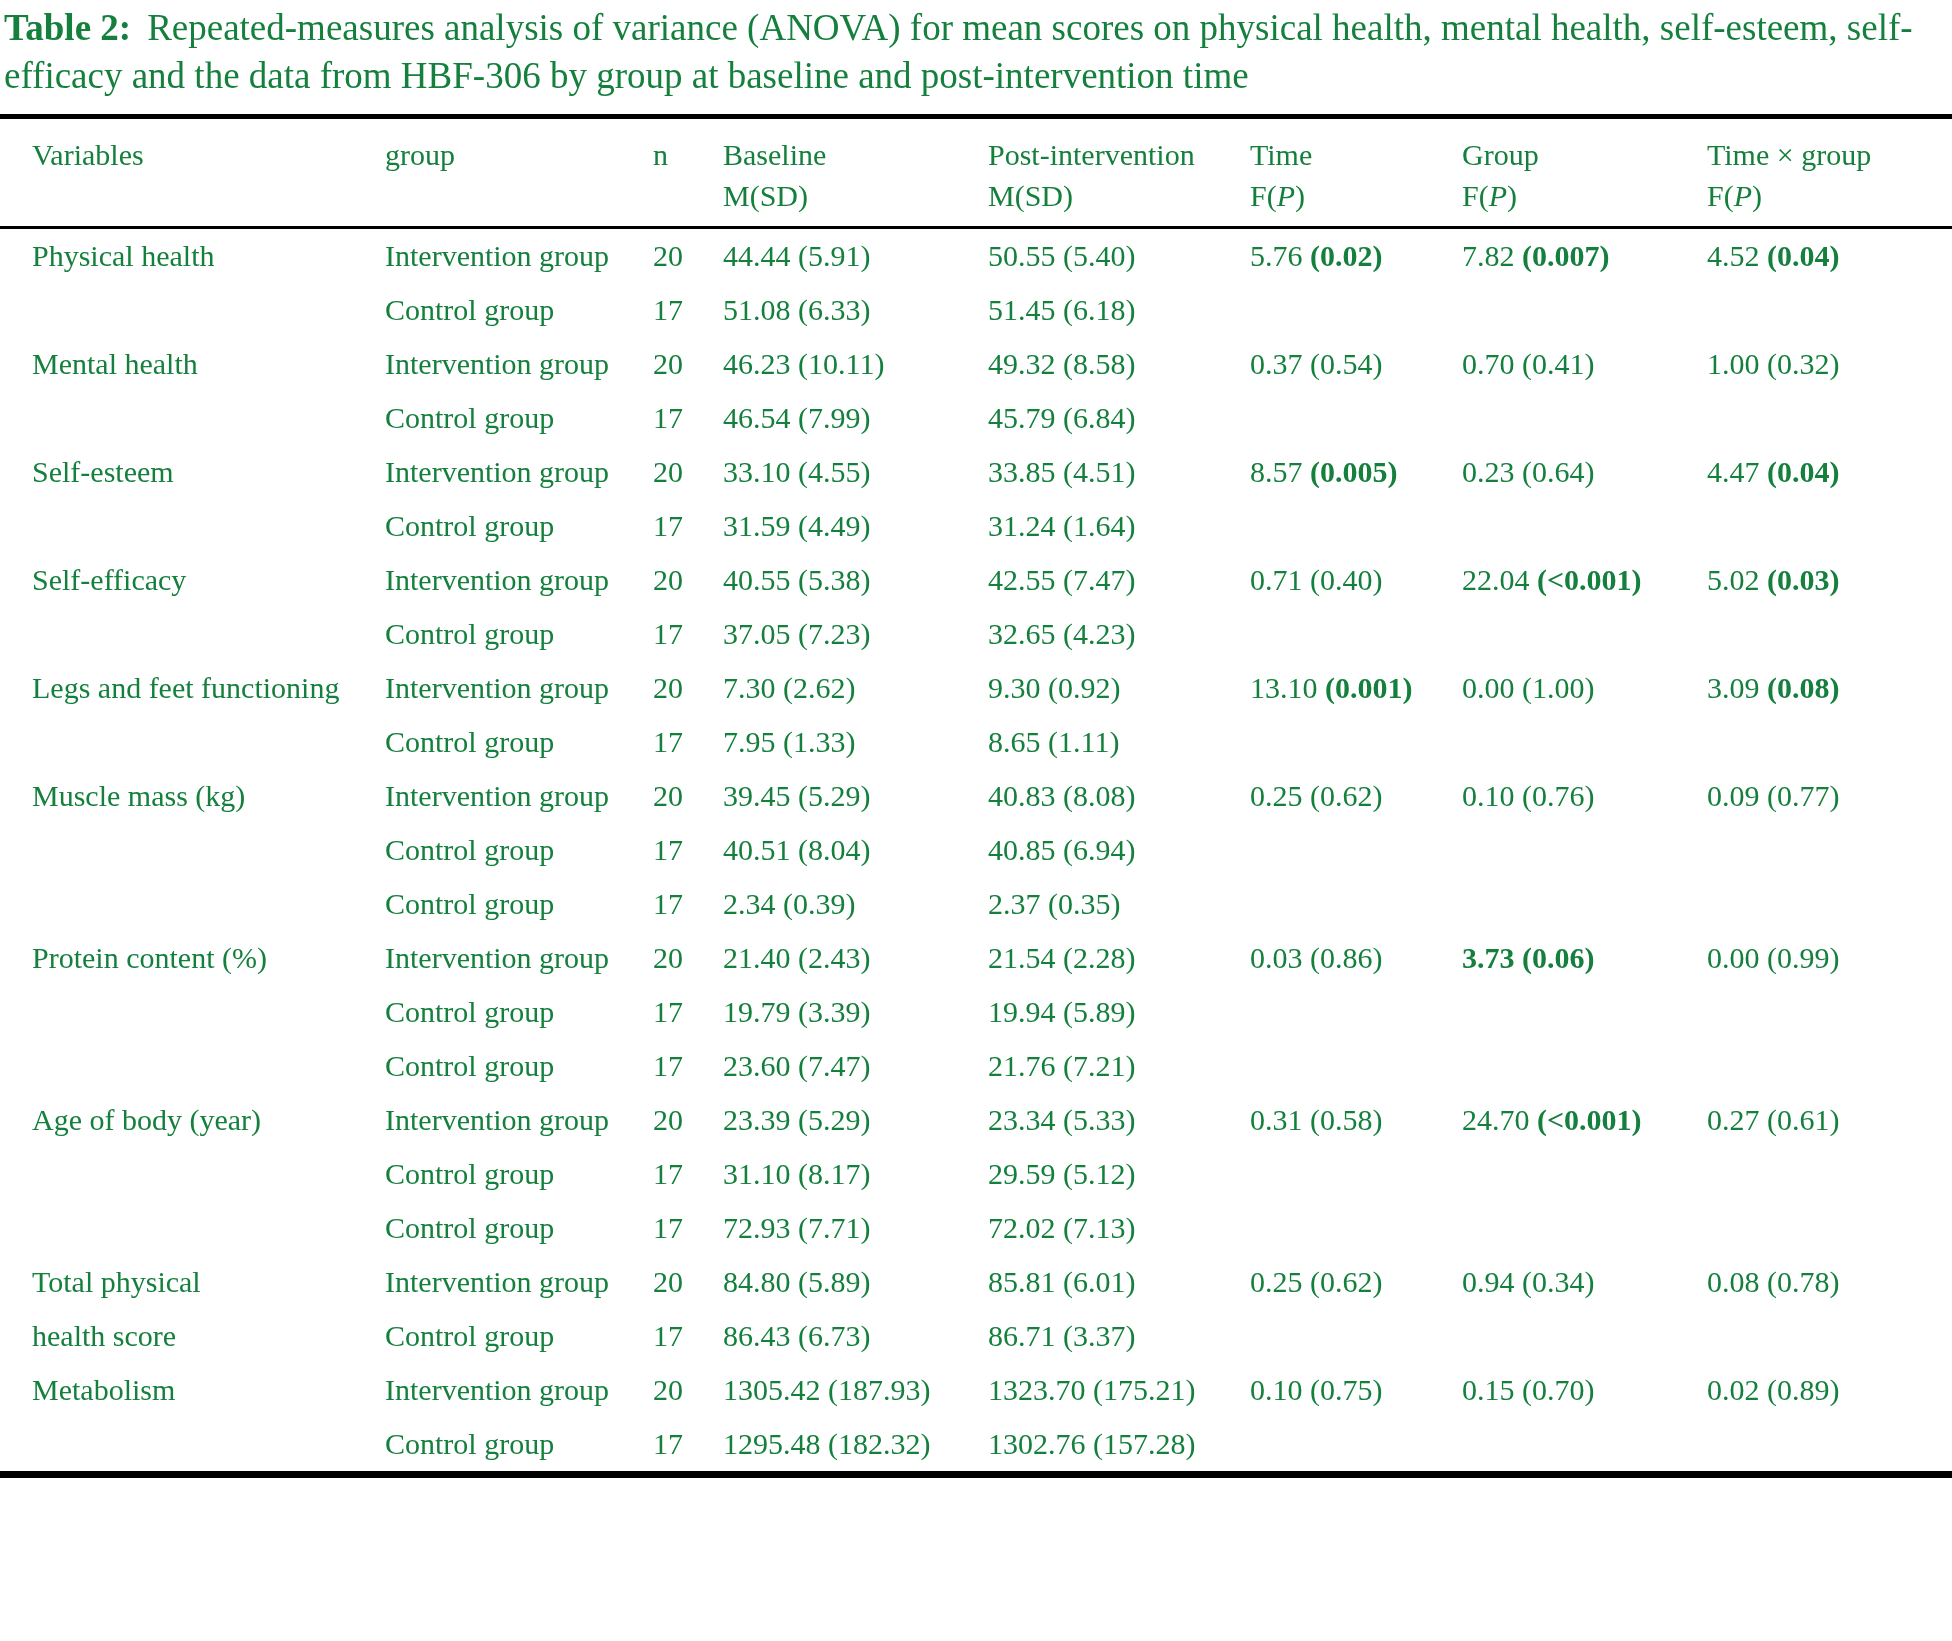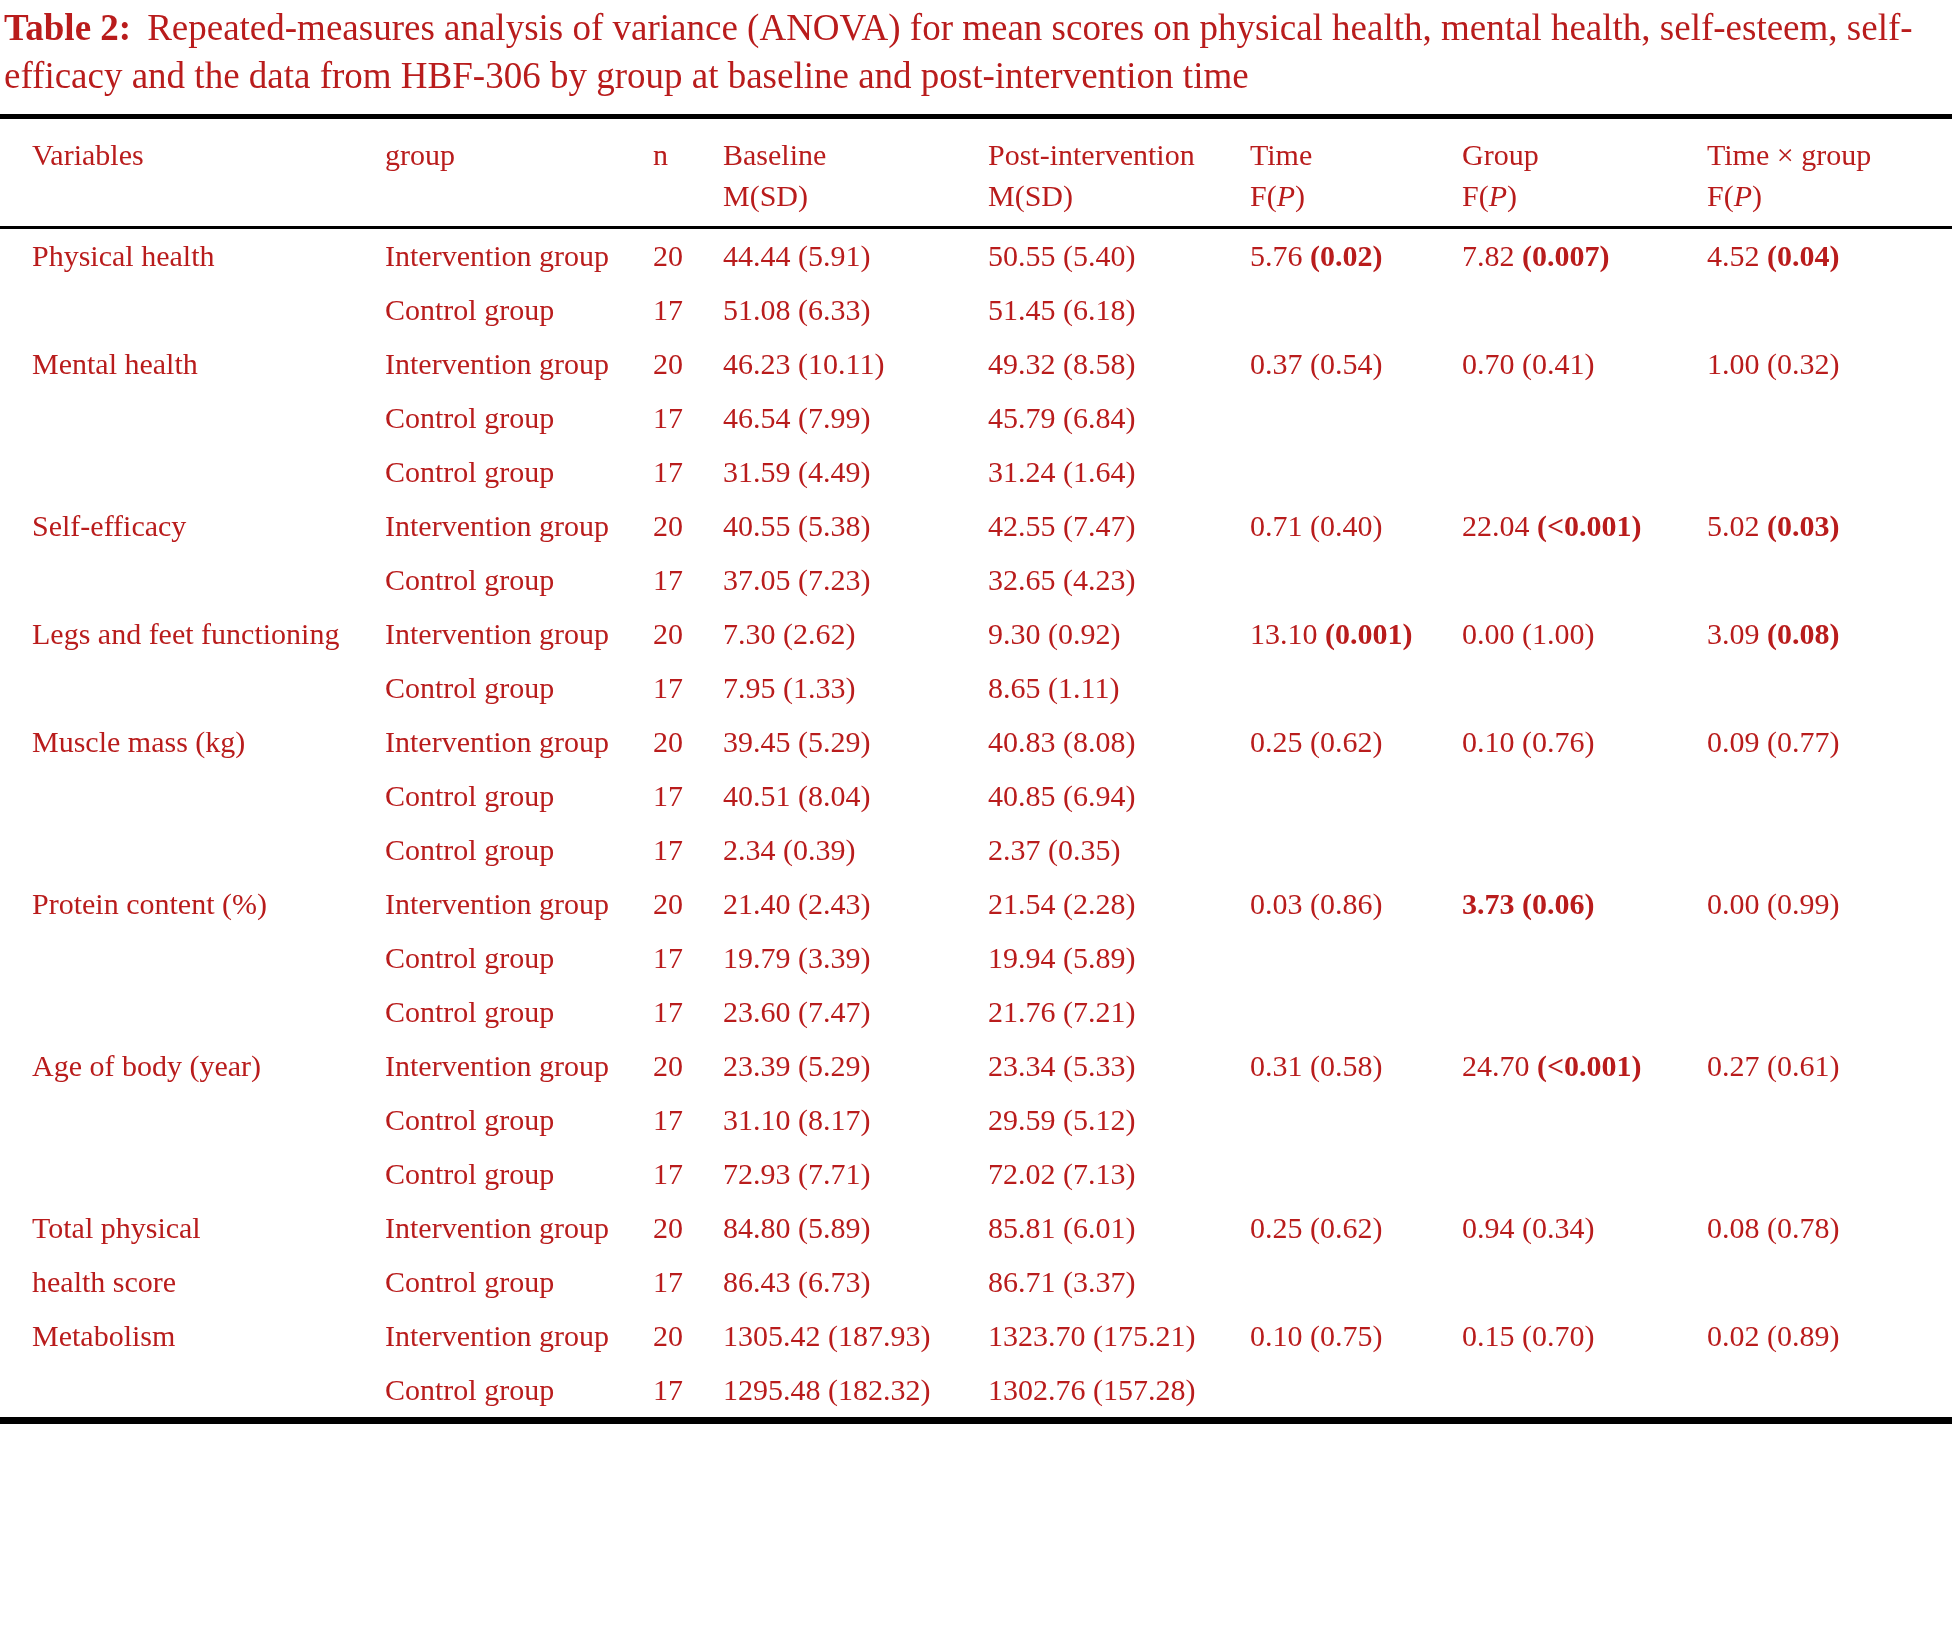--- a/index.html
+++ b/index.html
@@ -1,21 +1,21 @@
 <!DOCTYPE html>
 <html><head>
 <meta charset="utf-8">
 <style>
   html, body { margin: 0; padding: 0; background: #ffffff; }
   .page {
     width: 1952px;
     height: 1641px;
     box-sizing: border-box;
     background: #ffffff;
-    color: #b91c1c;
+    color: #15803d;
     font-family: "Liberation Serif", "DejaVu Serif", serif;
     overflow: hidden;
   }
   .caption {
     font-size: 37px;
     line-height: 1.30;
     margin: 4px 10px 14px 4px;
   }
   .cap-label { font-weight: bold; padding-right: 16px; }
   table.anova {
@@ -140,20 +140,30 @@
           <td class="variable-cell"></td>
           <td>Control group</td>
           <td>17</td>
           <td>46.54 (7.99)</td>
           <td>45.79 (6.84)</td>
           <td></td>
           <td></td>
           <td></td>
         </tr>
         <tr>
+          <td class="variable-cell">Self-esteem</td>
+          <td>Intervention group</td>
+          <td>20</td>
+          <td>33.10 (4.55)</td>
+          <td>33.85 (4.51)</td>
+          <td><span>8.57</span> <span class="bold">(0.005)</span></td>
+          <td><span>0.23</span> <span>(0.64)</span></td>
+          <td><span>4.47</span> <span class="bold">(0.04)</span></td>
+        </tr>
+        <tr>
           <td class="variable-cell"></td>
           <td>Control group</td>
           <td>17</td>
           <td>31.59 (4.49)</td>
           <td>31.24 (1.64)</td>
           <td></td>
           <td></td>
           <td></td>
         </tr>
         <tr>

